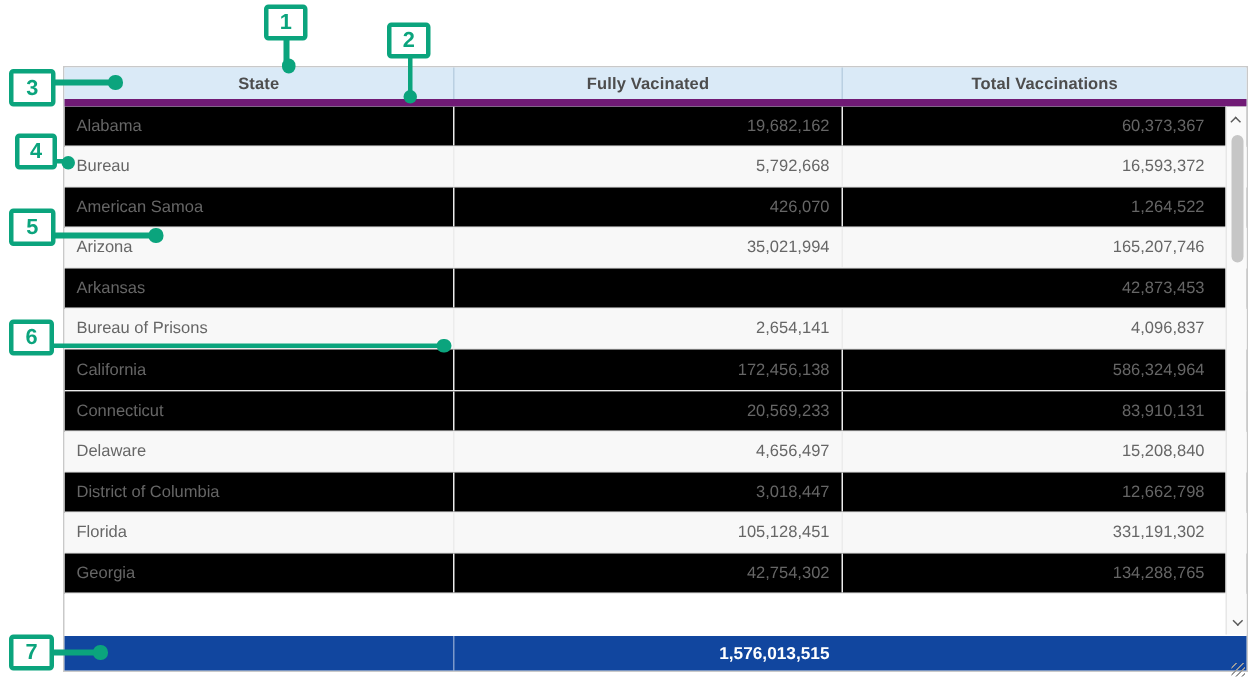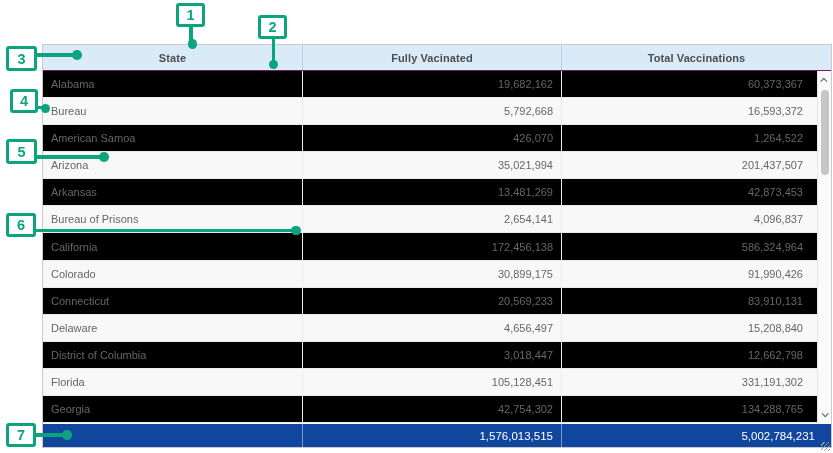--- a/index.html
+++ b/index.html
@@ -6,21 +6,21 @@
   html,body { background:#fff; }
   body { font-family:"Liberation Sans", sans-serif; }
   .stage { position:relative; width:833px; height:453px; background:#ffffff; overflow:hidden; }
 
   
   .table-panel{
     position:absolute; left:42px; top:44px; width:790px; height:404px;
     border:1px solid #c9c9c9; background:#fff;
   }
   .header-row{
-    display:flex; height:26px; background:#daeaf7; border-bottom:1px solid #701a75;
+    display:flex; height:26px; background:#daeaf7; border-bottom:5px solid #701a75;
   }
   .hcell{
     display:flex; align-items:center; justify-content:center;
     font-size:11px; font-weight:700; color:#4d4d4d; letter-spacing:.1px;
   }
   .hcell.c1{ width:259px; }
   .hcell.c2{ width:259px; border-left:1px solid rgba(90,130,165,.25);text-align:center; }
   .hcell.c3{ flex:1; border-left:1px solid rgba(90,130,165,.25); }
 
   .table-body{ position:relative; height:352px; overflow:hidden; }
@@ -41,21 +41,21 @@
   .chev{ width:5px; height:5px; border-left:1.5px solid #5a5a5a; border-top:1.5px solid #5a5a5a; }
   .chev.up{ transform:rotate(45deg) translateY(1px); }
   .chev.down{ transform:rotate(225deg) translateY(1px); }
   .sb-thumb{ position:absolute; left:2.5px; top:19px; width:8px; height:85px; background:#c6c6c6; border-radius:4px; }
 
   
   .total-row{
     position:absolute; left:0; bottom:0; width:788px; height:23px;
     background:#11469f; display:flex;
   }
-  .tcell{ display:flex; align-items:center; justify-content:flex-end; font-size:11.5px; font-weight:400; color:#ffffff; }
+  .tcell{ display:flex; align-items:center; justify-content:flex-end; font-size:11.5px; font-weight:700; color:#ffffff; }
   .tcell.c1{ width:259px; }
   .tcell.c2{ width:259px; padding-right:8px; border-left:1px solid rgba(255,255,255,.45); }
   .tcell.c3{ flex:1; padding-right:16px; border-left:1px solid rgba(255,255,255,.45); }
 
   
   .grip{
     position:absolute; left:821px; top:442px; width:9px; height:9px;
     background:repeating-linear-gradient(135deg, transparent 0 2px, #9a9a9a 2px 3px);
   }
 
@@ -96,46 +96,40 @@
 
   <div class="row">
     <div class="cell c1">American Samoa</div>
     <div class="cell c2">426,070</div>
     <div class="cell c3">1,264,522</div>
   </div>
 
   <div class="row alt">
     <div class="cell c1">Arizona</div>
     <div class="cell c2">35,021,994</div>
-    <div class="cell c3">201,437,507</div>
+    <div class="cell c3">165,207,746</div>
   </div>
 
   <div class="row">
     <div class="cell c1">Arkansas</div>
-    <div class="cell c2">13,481,269</div>
     <div class="cell c3">42,873,453</div>
   </div>
 
   <div class="row alt">
     <div class="cell c1">Bureau of Prisons</div>
     <div class="cell c2">2,654,141</div>
     <div class="cell c3">4,096,837</div>
   </div>
 
   <div class="row">
     <div class="cell c1">California</div>
     <div class="cell c2">172,456,138</div>
     <div class="cell c3">586,324,964</div>
   </div>
 
-  <div class="row alt">
-    <div class="cell c1">Colorado</div>
-    <div class="cell c2">30,899,175</div>
-    <div class="cell c3">91,990,426</div>
-  </div>
 
   <div class="row">
     <div class="cell c1">Connecticut</div>
     <div class="cell c2">20,569,233</div>
     <div class="cell c3">83,910,131</div>
   </div>
 
   <div class="row alt">
     <div class="cell c1">Delaware</div>
     <div class="cell c2">4,656,497</div>
@@ -167,21 +161,20 @@
       </div>
       <div class="sb-thumb"></div>
       <div class="sb-btn down">
         <div class="chev down"></div>
       </div>
     </div>
 
     <div class="total-row">
       <div class="tcell c1"></div>
       <div class="tcell c2">1,576,013,515</div>
-      <div class="tcell c3">5,002,784,231</div>
     </div>
   </div>
 
   <div class="grip"></div>
 
   <div class="callout-box" style="left:176px;top:3px;width:29px;height:24px;">1</div>
   <div class="callout-line" style="left:189px;top:26px;width:3.5px;height:15px;"></div>
   <div class="callout-dot" style="left:187.5px;top:39px;"></div>
 
   <div class="callout-box" style="left:258px;top:15px;width:29px;height:24px;">2</div>

